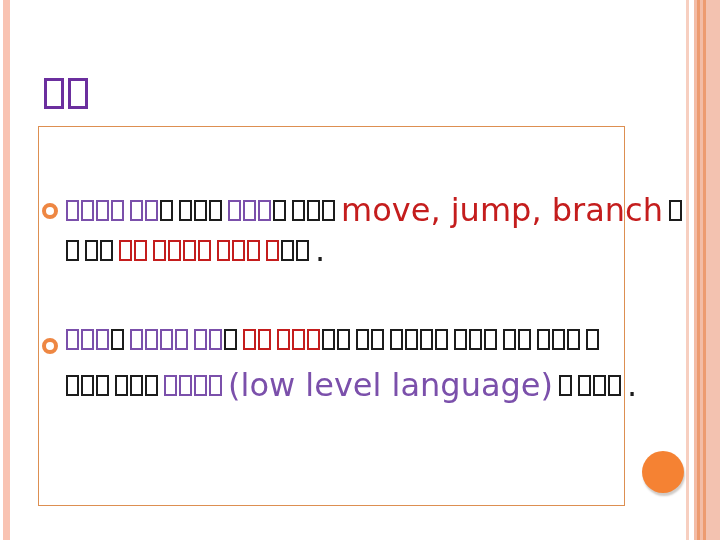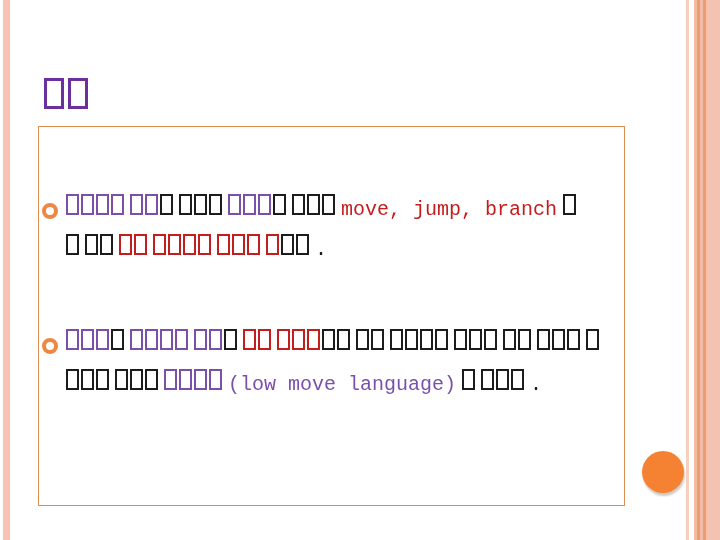--- a/index.html
+++ b/index.html
@@ -18,21 +18,21 @@
   .bullet.b1{top:194px;}
   .bullet.b2{top:329px;}
   .ring{
     position:absolute;left:0;top:9px;width:8px;height:8px;border-radius:50%;
     border:4px solid;background:#fff;
   }
   .btext{margin-left:24px;}
   .line{display:flex;align-items:baseline;gap:6px;height:40px;white-space:nowrap;}
   .word{display:flex;align-items:baseline;gap:2px;}
   .box-glyph{display:inline-block;width:9px;height:17px;border:2px solid;}
-  .run{font-size:20px;line-height:1;font-family:Liberation Mono, monospace;}
+  .run{font-size:32px;line-height:1;}
   .corner-circle{
     position:absolute;border-radius:50%;
     box-shadow:1px 3px 2px rgba(150,140,130,0.45);
   }
 </style>
 </head>
 <body>
 
 <div class="slide">
   <div class="vstripe" id="left-stripe" style="left: 3px; width: 7px; background: rgb(249, 195, 178);"></div>
@@ -193,21 +193,21 @@
               <span class="box-glyph" style="border-color: rgb(28, 28, 28);"></span>
               <span class="box-glyph" style="border-color: rgb(28, 28, 28);"></span>
             </span>
             <span class="word">
               <span class="box-glyph" style="border-color: rgb(123, 80, 171);"></span>
               <span class="box-glyph" style="border-color: rgb(123, 80, 171);"></span>
               <span class="box-glyph" style="border-color: rgb(123, 80, 171);"></span>
               <span class="box-glyph" style="border-color: rgb(123, 80, 171);"></span>
             </span>
             <span class="word">
-              <span class="run" style="color: rgb(123, 80, 171);">(low move language)</span>
+              <span class="run" style="color: rgb(123, 80, 171);">(low level language)</span>
             </span>
             <span class="word">
               <span class="box-glyph" style="border-color: rgb(28, 28, 28);"></span>
             </span>
             <span class="word">
               <span class="box-glyph" style="border-color: rgb(28, 28, 28);"></span>
               <span class="box-glyph" style="border-color: rgb(28, 28, 28);"></span>
               <span class="box-glyph" style="border-color: rgb(28, 28, 28);"></span>
             </span>
             <span class="word">

